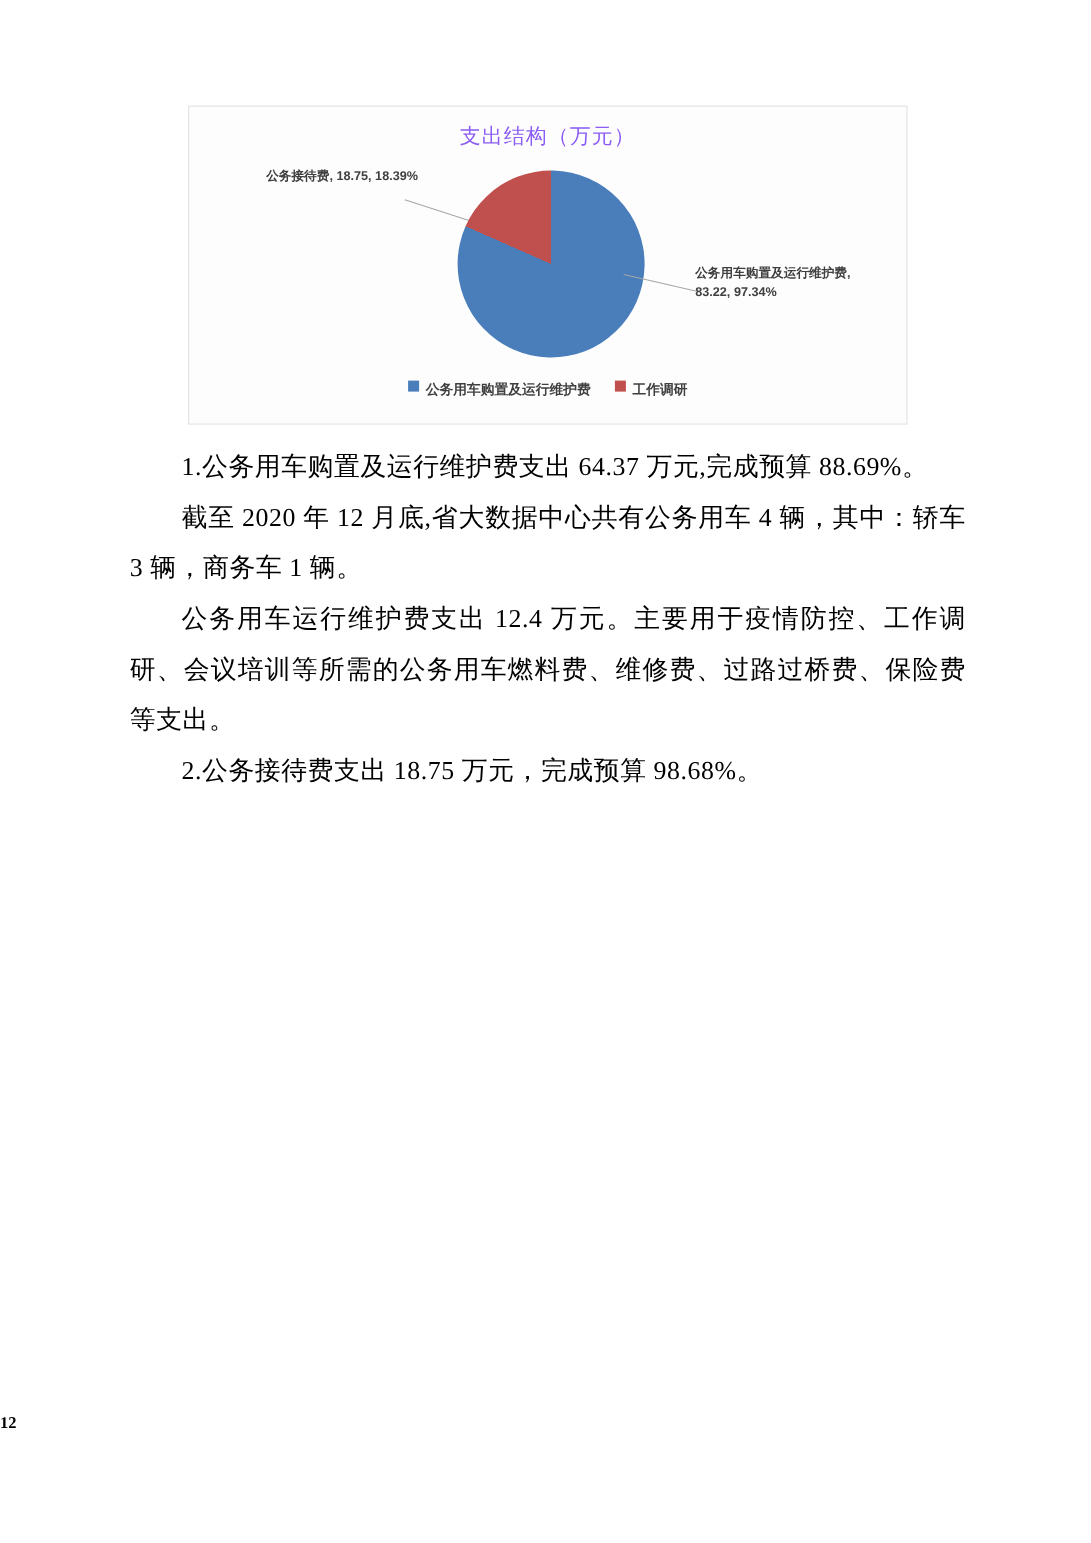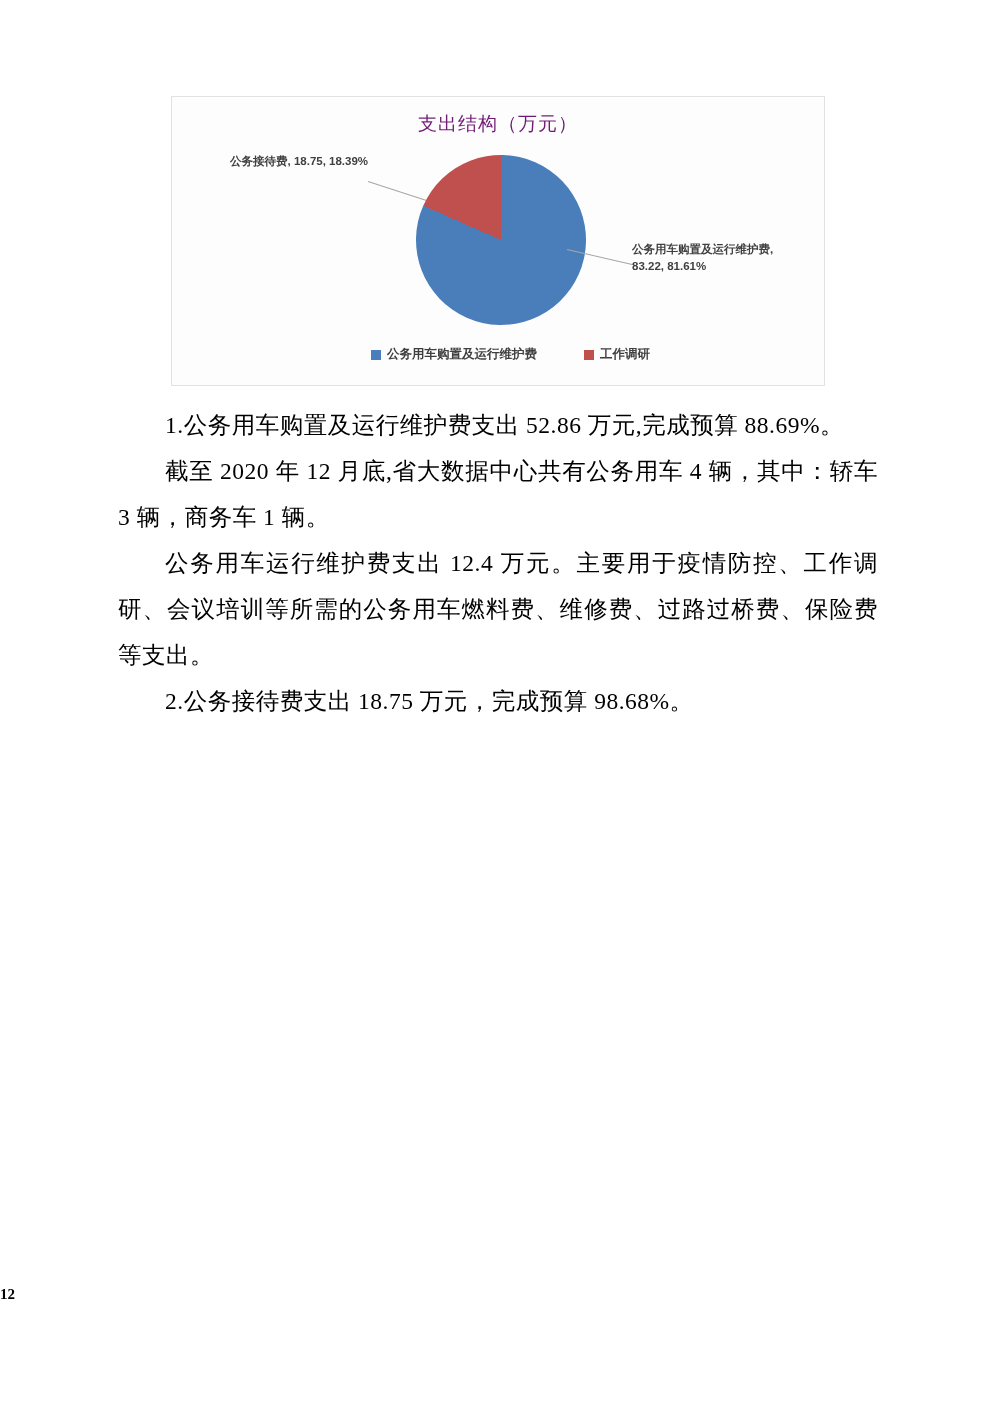--- a/index.html
+++ b/index.html
@@ -44,21 +44,21 @@
     border: 1px solid #e2e2e2;
     box-sizing: border-box;
   }
   .chart-title {
     position: absolute;
     top: 14px;
     left: 0;
     width: 100%;
     text-align: center;
     font-size: 19px;
-    color: #701a75;
+    color: #8b5cf6;
     font-family: "Liberation Sans", sans-serif;
     letter-spacing: 1px;
   }
   .pie-wrap {
     position: absolute;
     left: 244px;
     top: 58px;
     width: 170px;
     height: 170px;
   }
@@ -70,21 +70,21 @@
       #c0504d 0deg 66.2deg,
       #4a7ebb 66.2deg 360deg
     );
     transform: rotate(-66.2deg);
   }
   .label-left {
     position: absolute;
     left: 58px;
     top: 56px;
     width: 150px;
-    text-align: left;
+    text-align: right;
     font-size: 11.5px;
     line-height: 1.45;
     color: #3f3f3f;
     font-family: "Liberation Sans", sans-serif;
     font-weight: bold;
   }
   .label-right {
     position: absolute;
     left: 460px;
     top: 144px;
@@ -121,21 +121,21 @@
     left: 0;
     width: 100%;
     display: flex;
     justify-content: center;
     gap: 22px;
     font-family: "Liberation Sans", sans-serif;
     font-size: 12.5px;
     font-weight: bold;
     color: #3f3f3f;
   }
-  .legend-item { display: flex; align-items: center; gap: 6px; margin-left: 25px; }
+  .legend-item { display: flex; align-items: flex-start; gap: 6px; }
   .legend-swatch { width: 10px; height: 10px; display: inline-block; }
 
   
   p.body {
     font-size: 23.5px;
     line-height: 46px;
     margin: 0;
     text-align: justify;
     text-justify: inter-ideograph;
     text-indent: 2em;
@@ -163,35 +163,35 @@
       <div class="chart-title">支出结构（万元）</div>
 
       <div class="label-left">公务接待费, 18.75, 18.39%</div>
       <div class="leader leader-left"></div>
 
       <div class="pie-wrap">
         <div class="pie"></div>
       </div>
 
       <div class="leader leader-right"></div>
-      <div class="label-right">公务用车购置及运行维护费, 83.22, 81.61%</div>
+      <div class="label-right">公务用车购置及运行维护费, 83.22, 97.34%</div>
 
       <div class="legend">
         <div class="legend-item">
           <span class="legend-swatch" style="background:#4a7ebb"></span>
           <span>公务用车购置及运行维护费</span>
         </div>
         <div class="legend-item">
           <span class="legend-swatch" style="background:#c0504d"></span>
           <span>工作调研</span>
         </div>
       </div>
     </div>
 
-    <p class="body">1.公务用车购置及运行维护费支出 52.86 万元,完成预算 88.69%。</p>
+    <p class="body">1.公务用车购置及运行维护费支出 64.37 万元,完成预算 88.69%。</p>
     <p class="body">截至 2020 年 12 月底,省大数据中心共有公务用车 4 辆，其中：轿车 3 辆，商务车 1 辆。</p>
     <p class="body">公务用车运行维护费支出 12.4 万元。主要用于疫情防控、工作调研、会议培训等所需的公务用车燃料费、维修费、过路过桥费、保险费等支出。</p>
     <p class="body">2.公务接待费支出 18.75 万元，完成预算 98.68%。</p>
 
   </div>
 
   <div class="page-number">12</div>
 </div>
 
 </body></html>

